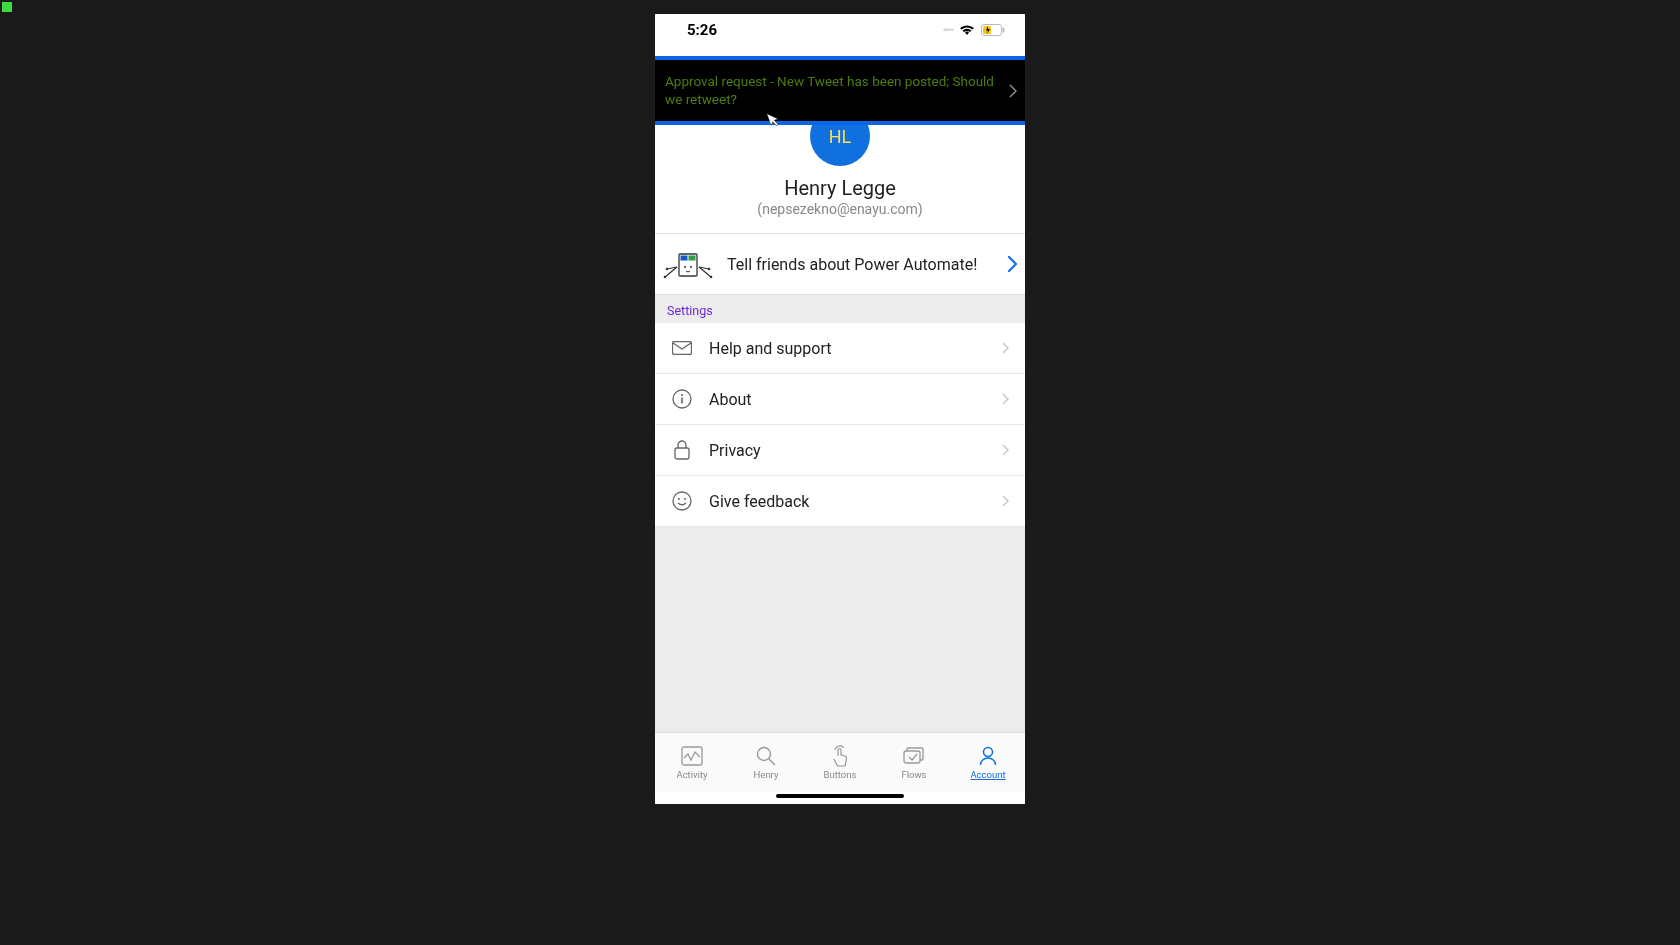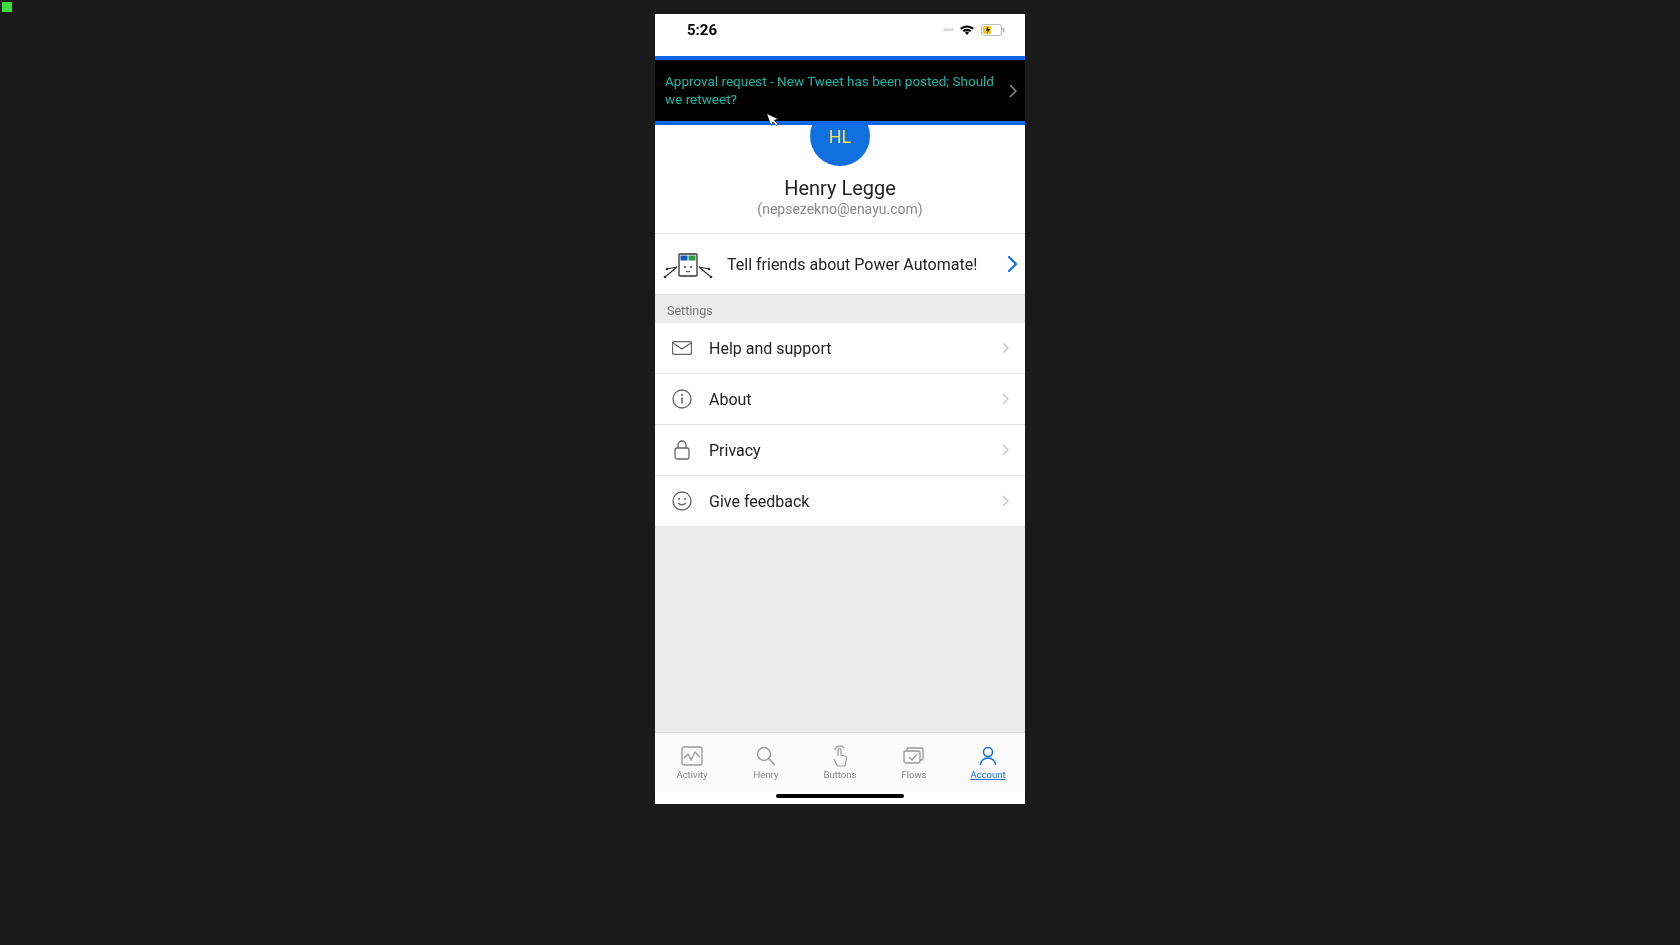--- a/index.html
+++ b/index.html
@@ -46,21 +46,21 @@
   .notif-wrap {
     position: absolute;
     top: 42px;
     left: -8px;
     right: -8px;
     z-index: 20;
     border: 4px solid #0a66e6;
     border-radius: 6px;
     background: #000;
     padding: 13px 30px 13px 14px;
-    color: #14b8a6;
+    color: #4d7c0f;
     font-size: 13.5px;
     line-height: 1.3;
   }
   .notif-chevron {
     position: absolute;
     right: 12px;
     top: 50%;
     transform: translateY(-50%);
     color: #8a8a8a;
   }
@@ -106,21 +106,21 @@
     position: relative;
     display: flex;
     align-items: center;
     justify-content: center;
   }
   .share-label { font-size: 16px; color: #222; flex: 1; }
   .share-chevron { color: #1070e0; font-weight: 700; }
   
   .section-header {
     background: #ececec;
-    color: #737373;
+    color: #6d28d9;
     font-size: 12.5px;
     padding: 8px 12px 5px;
   }
   
   .list { background: #fff; }
   .row {
     display: flex;
     align-items: center;
     padding: 14px 16px;
     gap: 16px;

